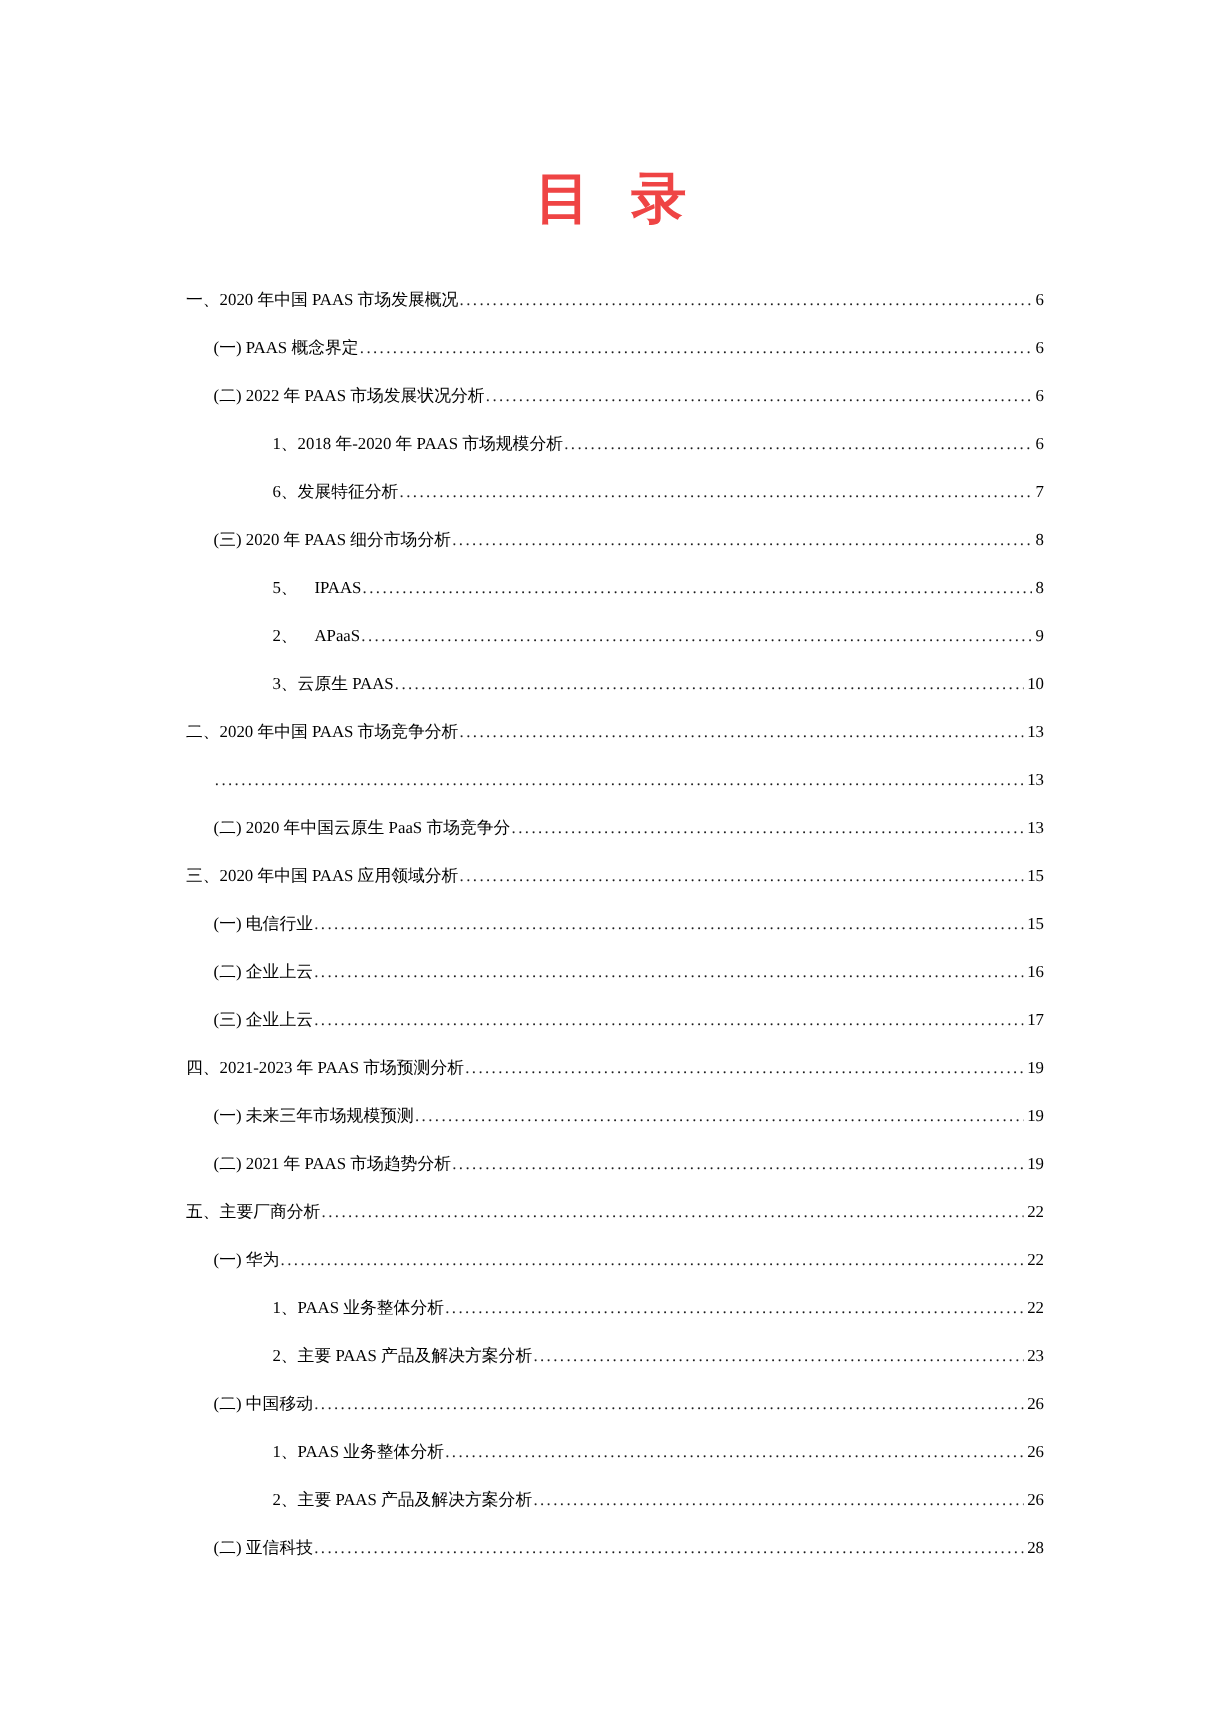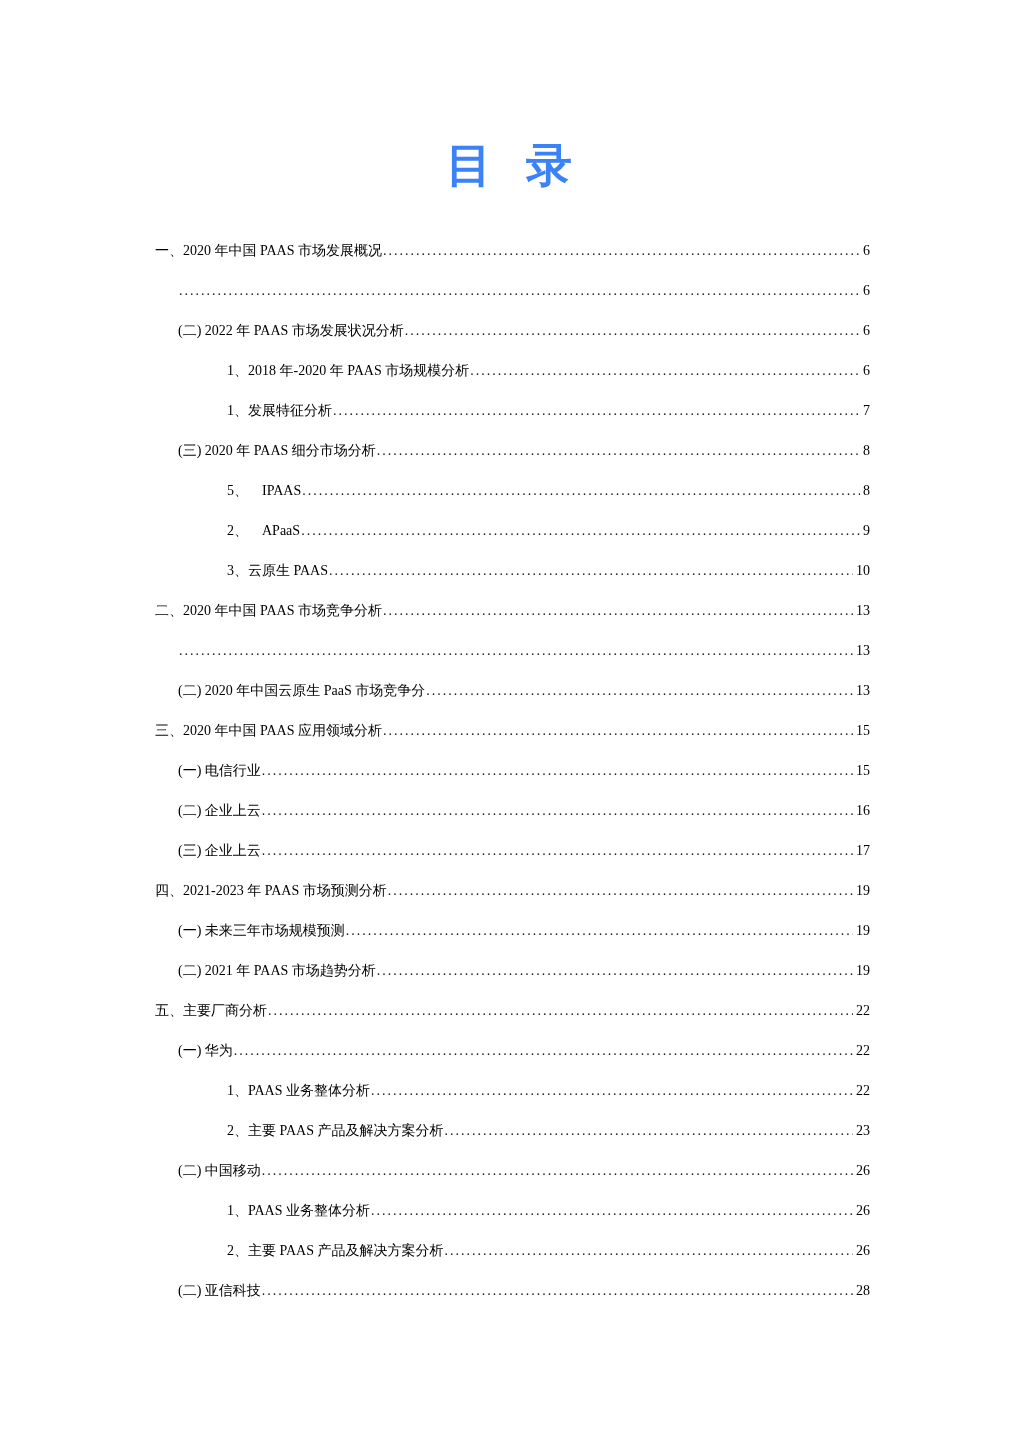--- a/index.html
+++ b/index.html
@@ -24,21 +24,21 @@
     margin: 0;
     padding-top: 141px;
     height: 48px;
     line-height: 48px;
     text-align: center;
     font-family: "DejaVu Sans", "Liberation Sans", sans-serif;
     font-weight: bold;
     font-size: 46px;
     word-spacing: 16px;
     letter-spacing: 1px;
-    color: #3b82f6;
+    color: #ef4444;
   }
   .toc {
     margin-top: 42px;
   }
   .toc-row {
     display: flex;
     align-items: baseline;
     height: 40px;
     line-height: 40px;
     font-size: 14px;
@@ -74,35 +74,36 @@
 
 <div class="page">
   <h1 class="doc-title">目 录</h1>
   <div class="toc" id="toc">
       <div class="toc-row lvl1">
         <span class="toc-label">一、2020 年中国 PAAS 市场发展概况</span>
         <span class="toc-leader"></span>
         <span class="toc-page">6</span>
       </div>
       <div class="toc-row lvl2">
+        <span class="toc-label">(一) PAAS 概念界定</span>
         <span class="toc-leader"></span>
         <span class="toc-page">6</span>
       </div>
       <div class="toc-row lvl2">
         <span class="toc-label">(二) 2022 年 PAAS 市场发展状况分析</span>
         <span class="toc-leader"></span>
         <span class="toc-page">6</span>
       </div>
       <div class="toc-row lvl3">
         <span class="toc-label">1、2018 年-2020 年 PAAS 市场规模分析</span>
         <span class="toc-leader"></span>
         <span class="toc-page">6</span>
       </div>
       <div class="toc-row lvl3">
-        <span class="toc-label">1、发展特征分析</span>
+        <span class="toc-label">6、发展特征分析</span>
         <span class="toc-leader"></span>
         <span class="toc-page">7</span>
       </div>
       <div class="toc-row lvl2">
         <span class="toc-label">(三) 2020 年 PAAS 细分市场分析</span>
         <span class="toc-leader"></span>
         <span class="toc-page">8</span>
       </div>
       <div class="toc-row lvl3">
         <span class="toc-label">5、　IPAAS</span>

